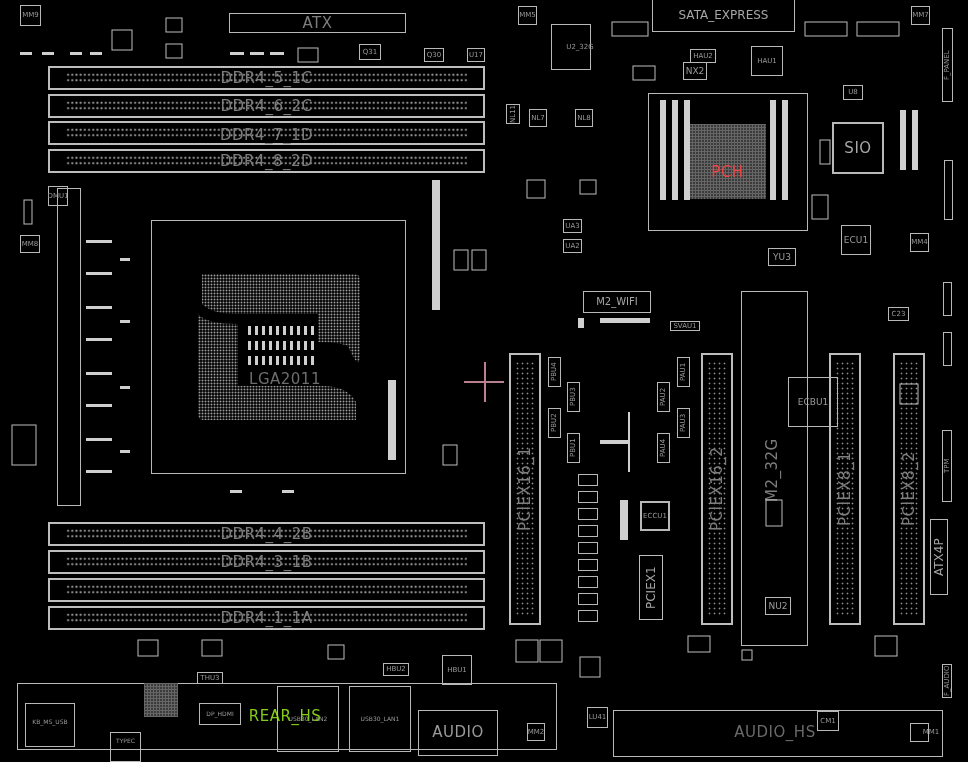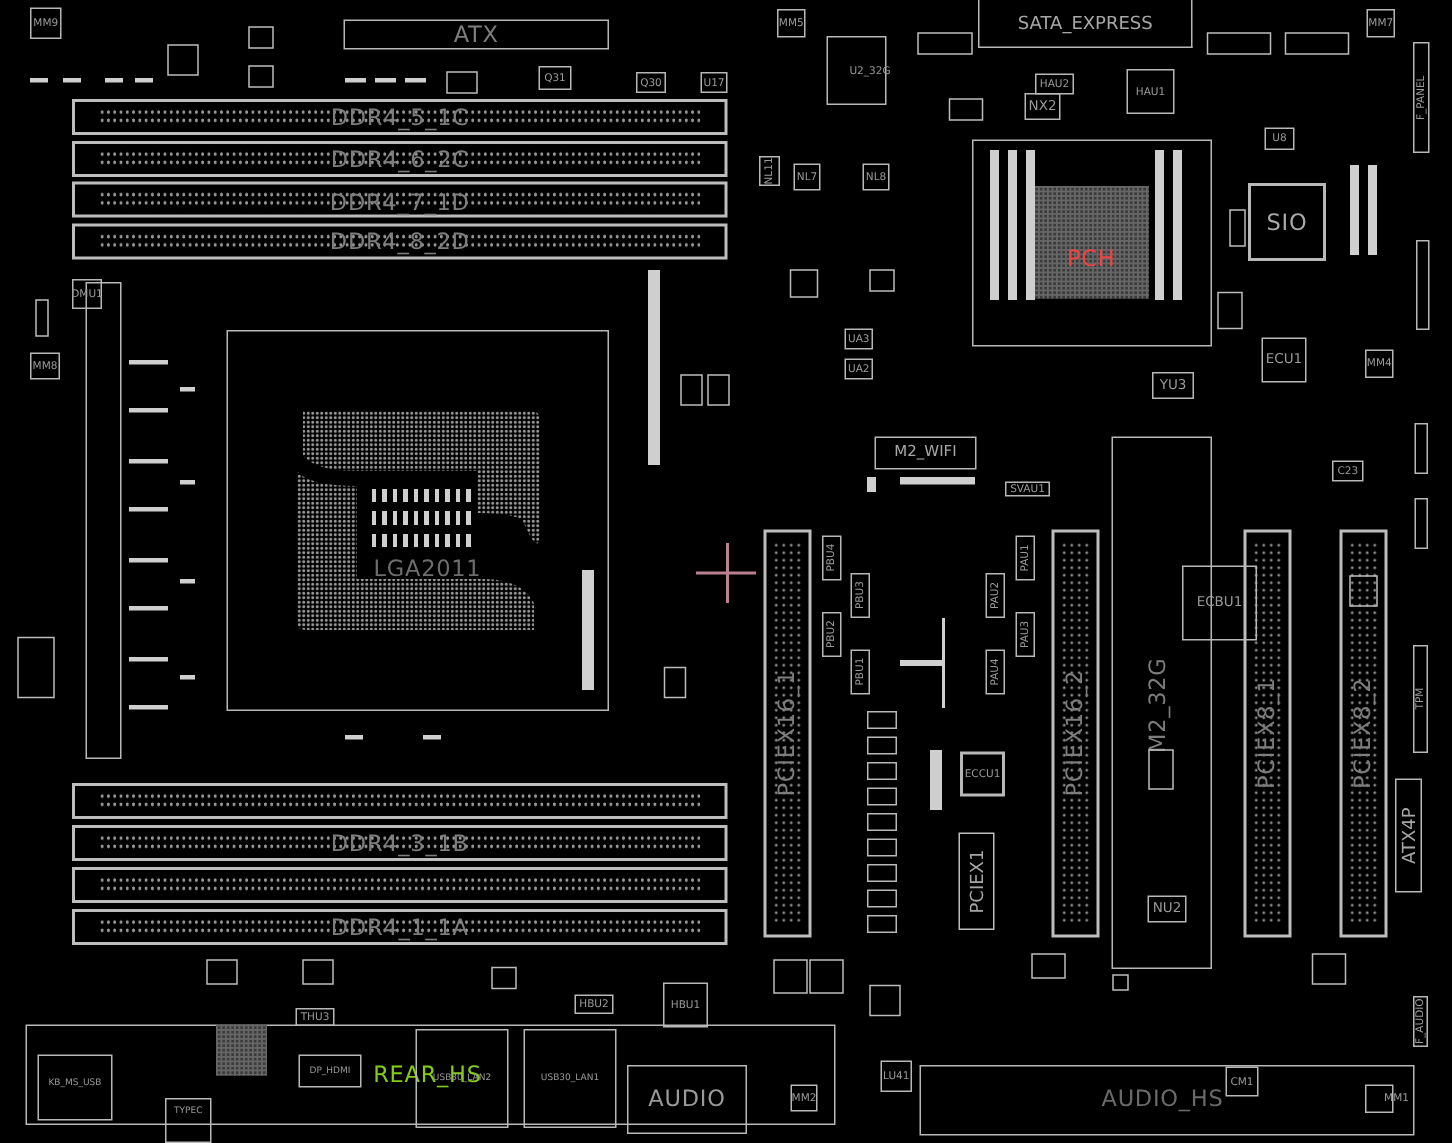--- a/index.html
+++ b/index.html
@@ -47,20 +47,21 @@
     </div>
   <div class="lbl big" style="left:48px;top:121px;width:437px;height:28px;">DDR4_7_1D</div>
   <div class="slot" style="left:48px;top:149px;width:437px;height:24px;">
       <div class="dimm-dots"></div>
     </div>
   <div class="lbl big" style="left:48px;top:149px;width:437px;height:24px;">DDR4_8_2D</div>
 
   <div class="slot" style="left:48px;top:522px;width:437px;height:24px;">
       <div class="dimm-dots"></div>
     </div>
+  <div class="lbl big" style="left:48px;top:522px;width:437px;height:24px;">DDR4_4_2B</div>
   <div class="slot" style="left:48px;top:550px;width:437px;height:24px;">
       <div class="dimm-dots"></div>
     </div>
   <div class="lbl big" style="left:48px;top:550px;width:437px;height:24px;">DDR4_3_1B</div>
   <div class="slot" style="left:48px;top:578px;width:437px;height:24px;">
       <div class="dimm-dots"></div>
     </div>
   <div class="slot" style="left:48px;top:606px;width:437px;height:24px;">
       <div class="dimm-dots"></div>
     </div>

